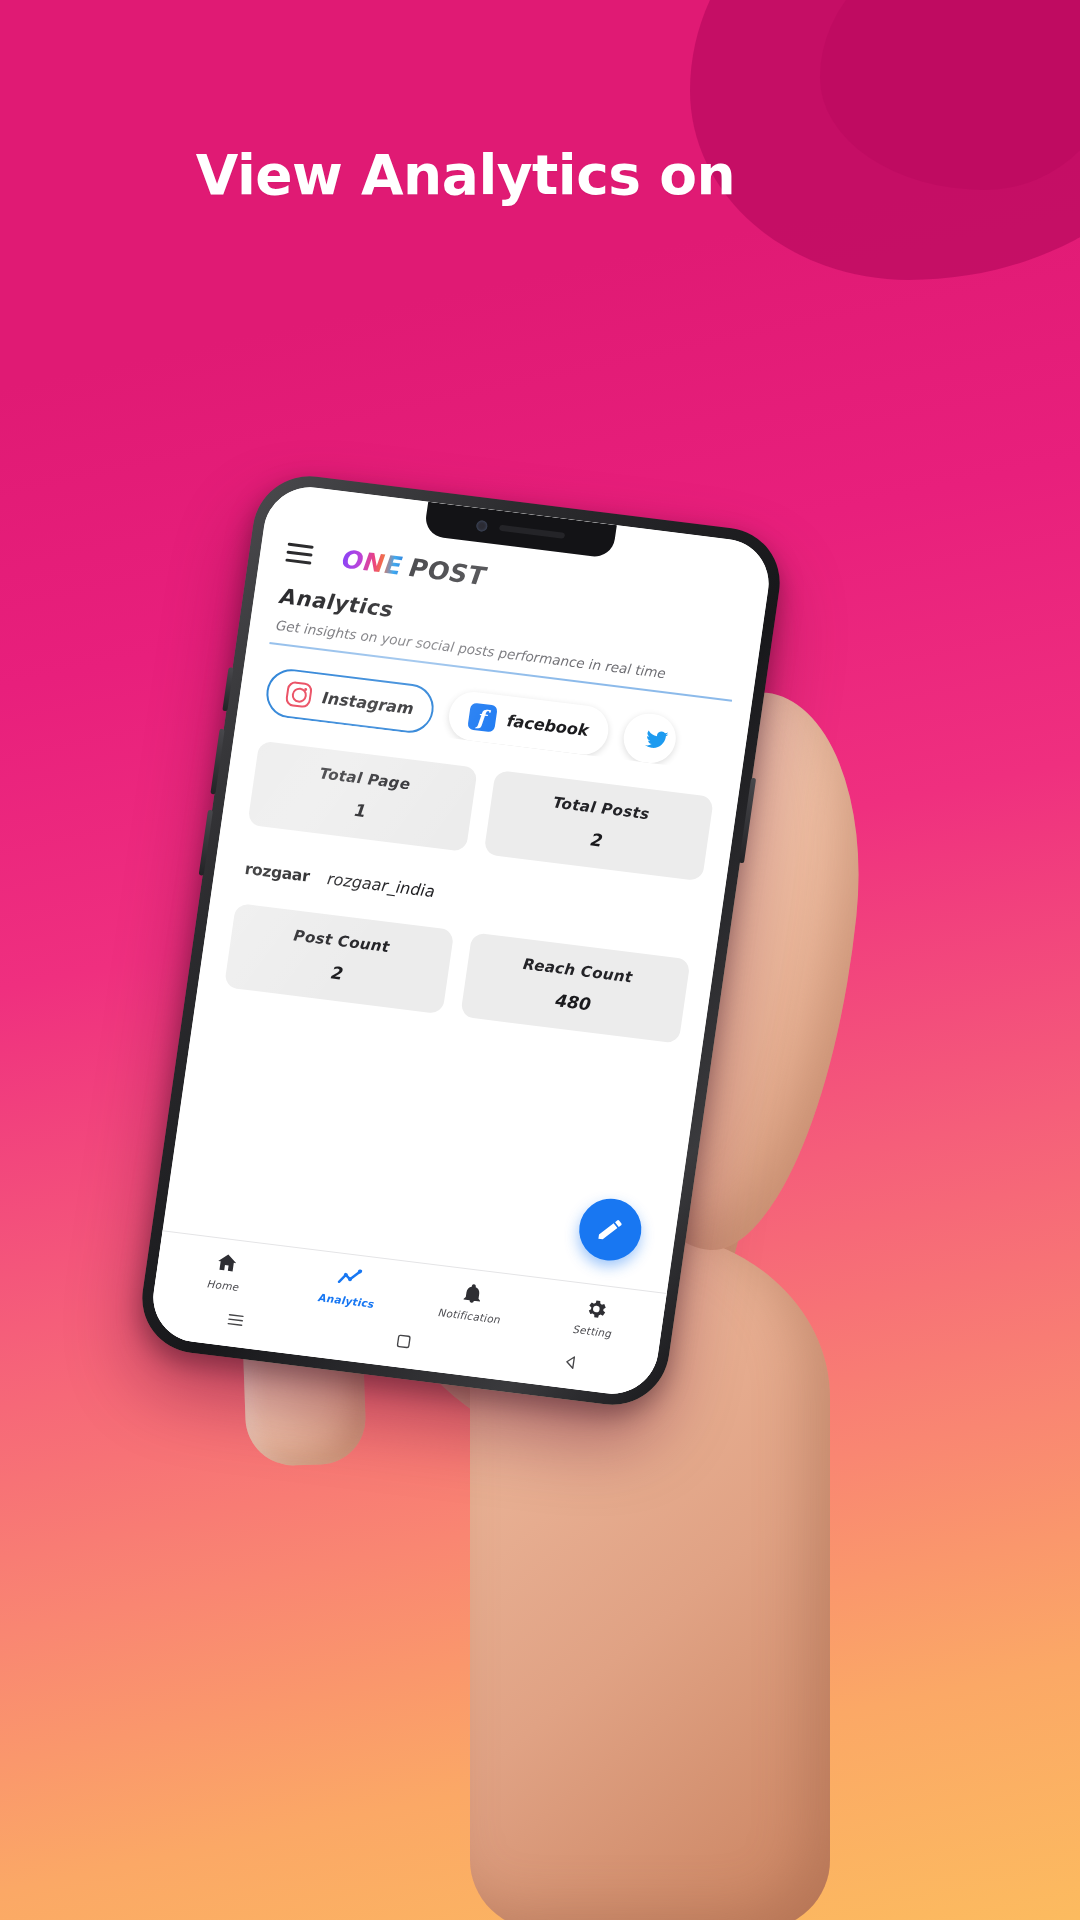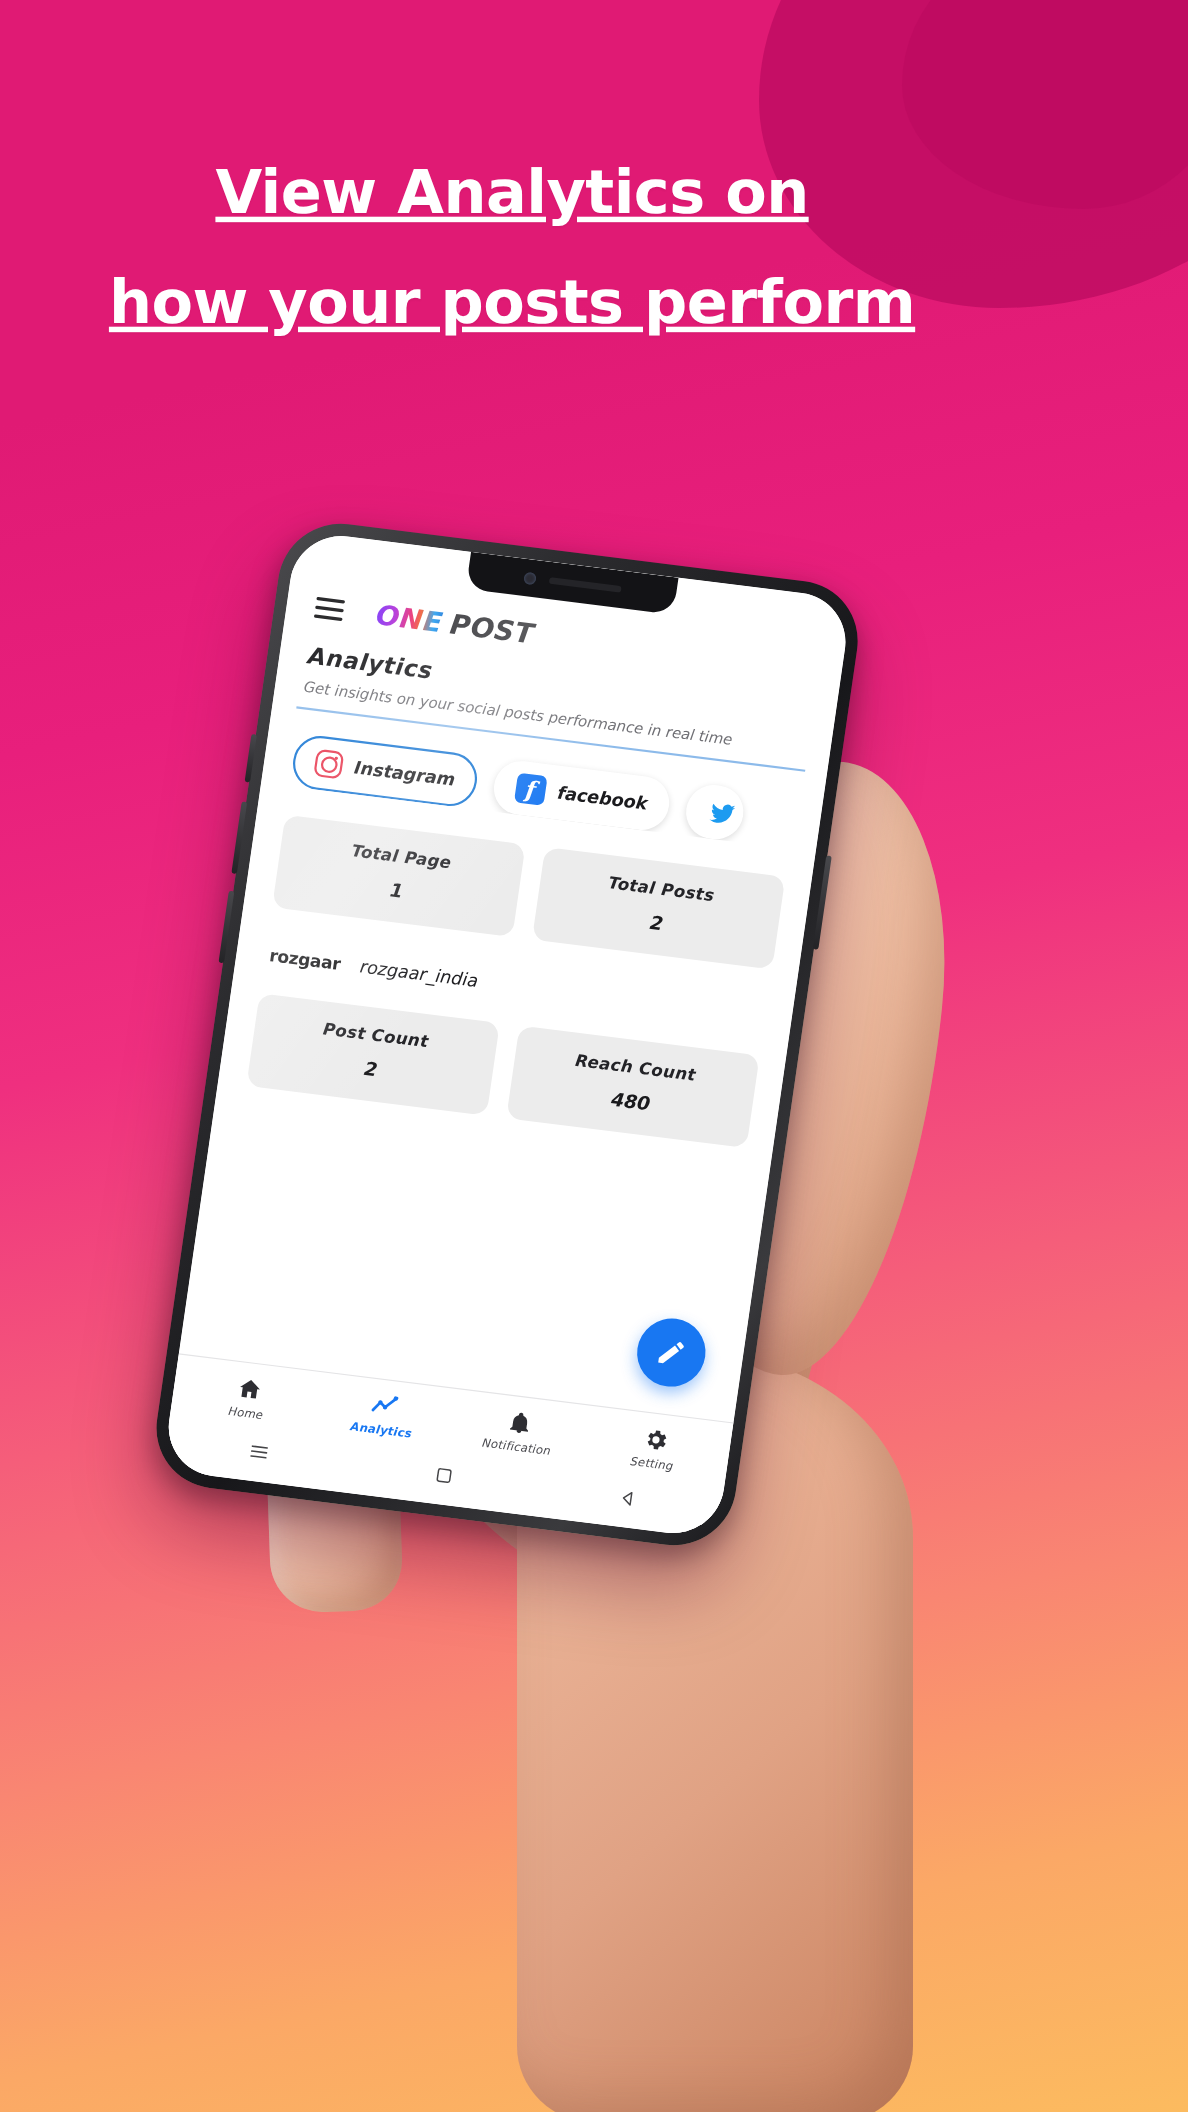--- a/index.html
+++ b/index.html
@@ -51,21 +51,20 @@
 
   
   #headline {
     position: absolute;
     top: 148px;
     left: 0;
     width: 931px;
     text-align: center;
     color: #ffffff;
     z-index: 6;
-    text-decoration: underline;
   }
   #headline .line {
     font-size: 55px;
     font-weight: 700;
     letter-spacing: -0.5px;
     line-height: 1.0;
     font-family: "DejaVu Sans", sans-serif;
     text-shadow: 0 1px 2px rgba(0,0,0,.05);
   }
   #headline .line.l1 { margin-bottom: 45px; }
@@ -432,21 +431,20 @@
 </head>
 <body>
 
 <div id="promo-root">
 
   <div class="bg-blob"></div>
   <div class="bg-blob2"></div>
 
   <div id="headline">
     <div class="line l1">View Analytics on</div>
-    <div class="line l2">how your posts perform</div>
   </div>
 
   <div id="device-scene">
     <div class="hand palm"></div>
     <div class="hand wrist"></div>
     <div class="hand thumb"></div>
     <div class="hand finger f1"></div>
     <div class="hand finger f2"></div>
     <div class="hand finger f3"></div>
     <div class="hand finger f4"></div>

